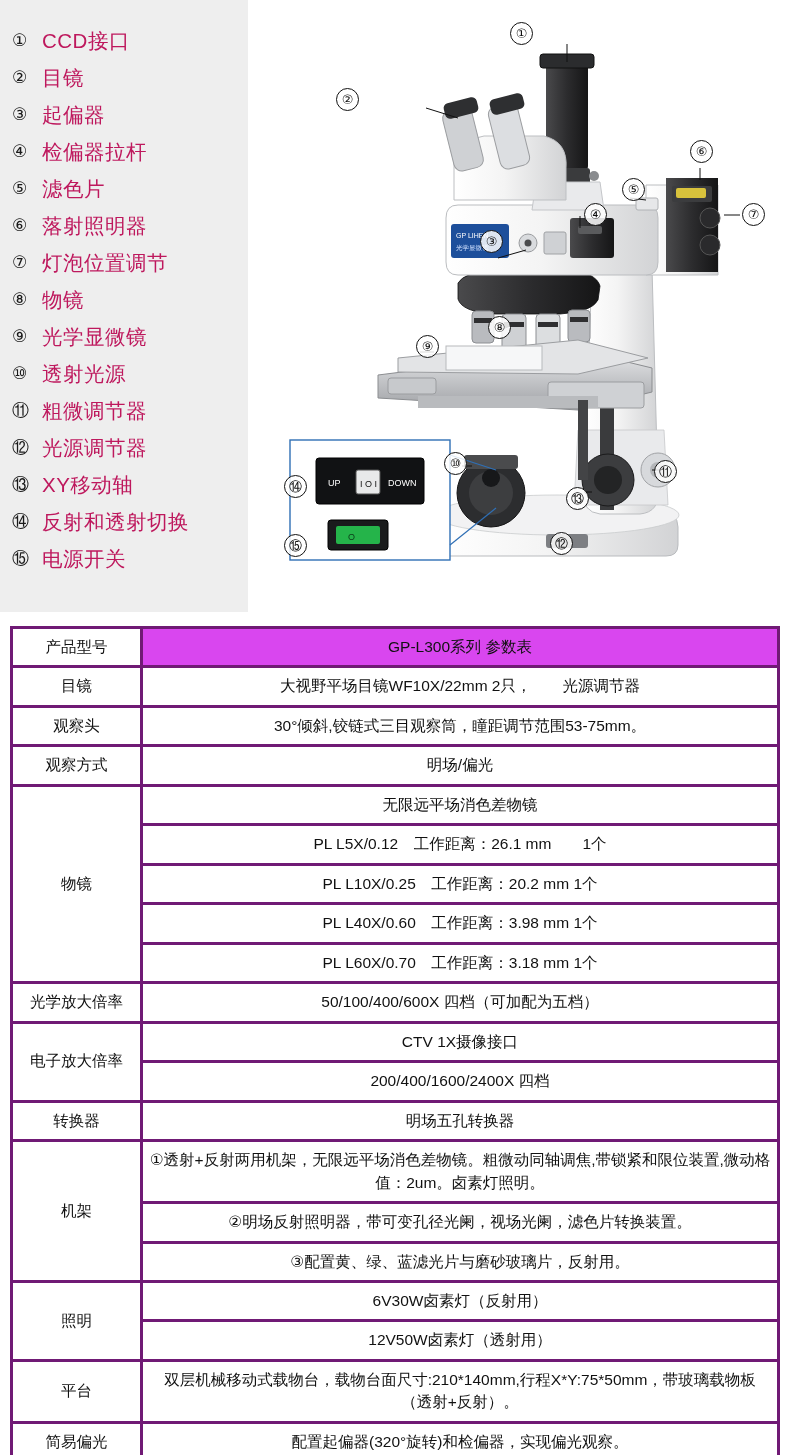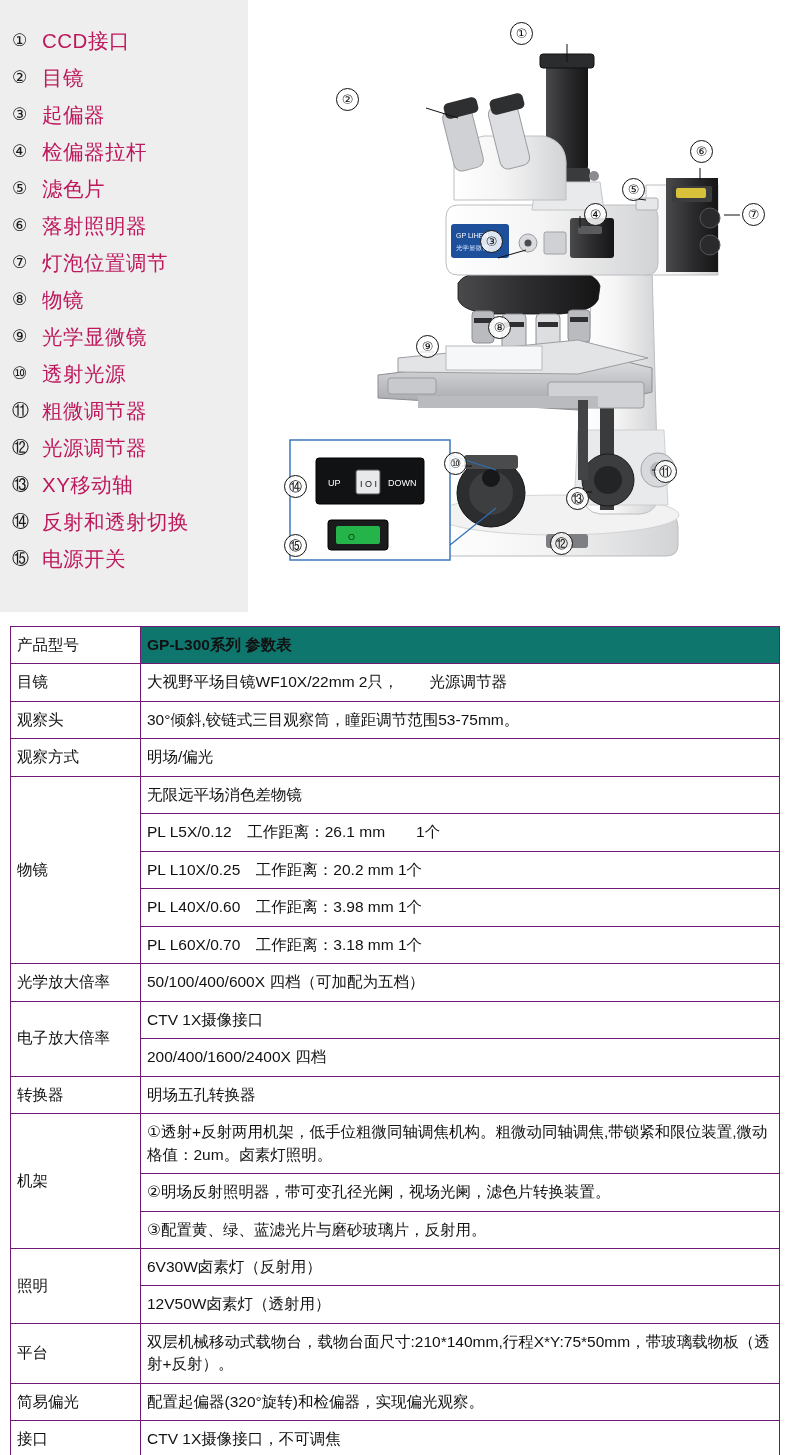--- a/index.html
+++ b/index.html
@@ -74,37 +74,38 @@
     width: 790px;
     padding: 6px 10px 18px 10px;
   }
   table.spec {
     width: 770px;
     border-collapse: collapse;
     table-layout: fixed;
     border: 1.5px solid #111;
   }
   table.spec td {
-    border: 1px solid #701a75;
+    border: 3px solid #701a75;
     font-size: 15.5px;
     color: #111;
     padding: 7px 6px;
+    text-align: center;
     vertical-align: middle;
     line-height: 1.45;
     margin-left: 20px;
   }
   td.label-cell {
     width: 130px;
     font-size: 17px;
     font-weight: normal;
   }
   td.header-green {
-    background: #0f766e;
+    background: #d946ef;
     color: #ffffff;
-    font-weight: bold;
+    font-weight: normal;
     font-size: 17px;
   }
   td.left-text {
     text-align: left;
     padding-left: 10px;
   }
 </style>
 </head>
 <body>
 
@@ -380,21 +381,21 @@
           <td>200/400/1600/2400X 四档</td>
         </tr>
 
         <tr>
           <td class="label-cell">转换器</td>
           <td>明场五孔转换器</td>
         </tr>
 
         <tr>
           <td class="label-cell" rowspan="3">机架</td>
-          <td class="left-text">①透射+反射两用机架，低手位粗微同轴调焦机构。粗微动同轴调焦,带锁紧和限位装置,微动格值：2um。卤素灯照明。</td>
+          <td class="left-text">①透射+反射两用机架，无限远平场消色差物镜。粗微动同轴调焦,带锁紧和限位装置,微动格值：2um。卤素灯照明。</td>
         </tr>
         <tr>
           <td class="left-text">②明场反射照明器，带可变孔径光阑，视场光阑，滤色片转换装置。</td>
         </tr>
         <tr>
           <td class="left-text">③配置黄、绿、蓝滤光片与磨砂玻璃片，反射用。</td>
         </tr>
 
         <tr>
           <td class="label-cell" rowspan="2">照明</td>

